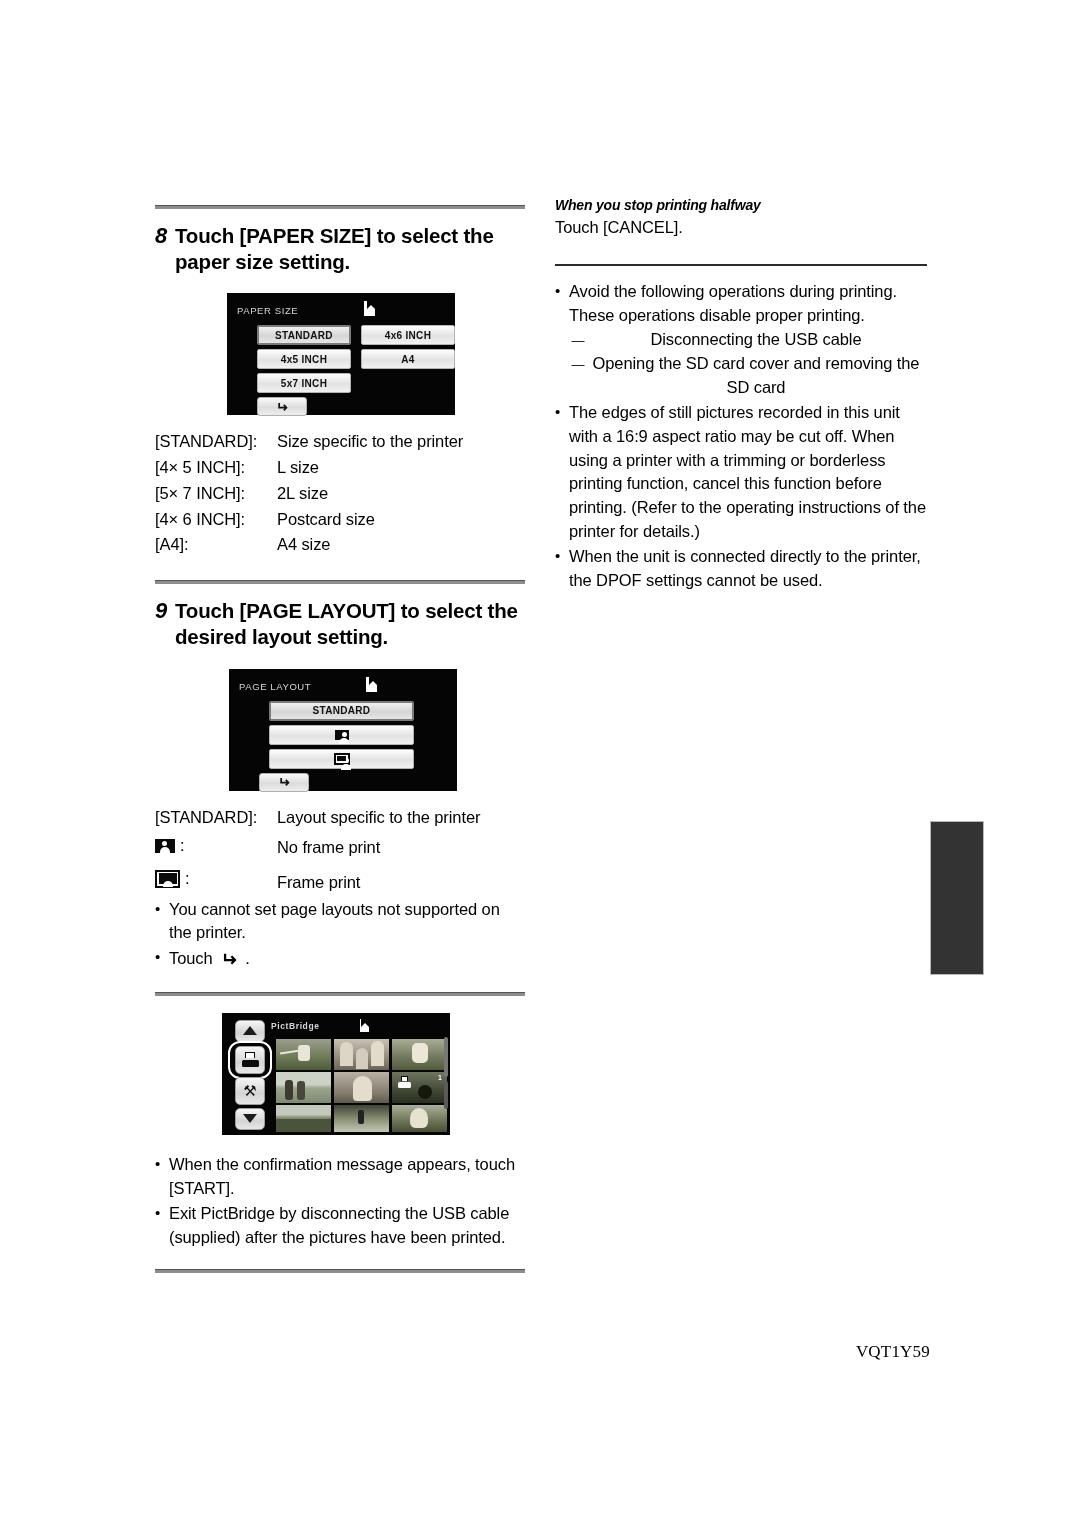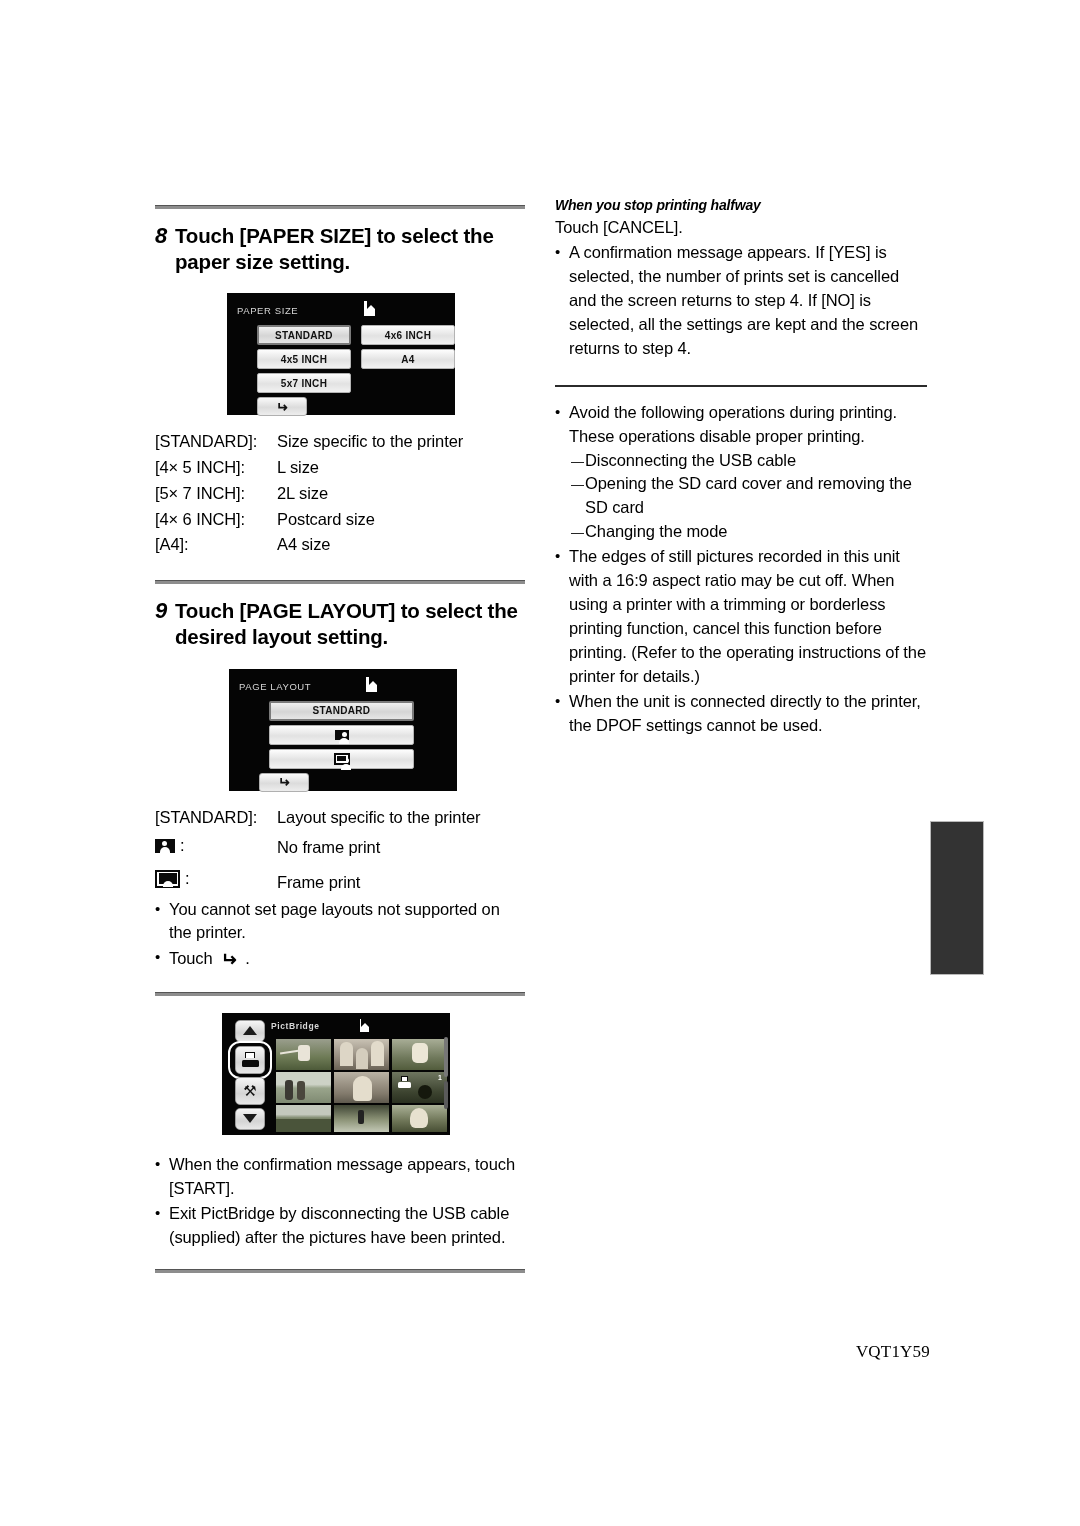--- a/index.html
+++ b/index.html
@@ -241,20 +241,21 @@
     font-size: 15px;
     line-height: 1.45;
   }
   .bullet::before { content: "\2022"; }
   .btext { flex: 1 1 auto; }
 
   .dash-item {
     display: flex;
     align-items: flex-start;
     padding-left: 16px;
+    text-align: center;
   }
   .dash {
     flex: 0 0 auto;
     width: 14px;
   }
   .dash::before { content: "\2014"; font-size: 13px; }
 
   
   .rhead {
     font-weight: bold;
@@ -540,47 +541,37 @@
     </div>
 
     <div class="rule" style="margin-top:19px;"></div>
   </div>
 
   <div class="col-right">
 
     <div class="rhead">When you stop printing halfway</div>
     <div class="rline" style="margin-top:2px;">Touch [CANCEL].</div>
 
-    <div class="blist">
-      <div class="bitem">
-        <span class="bullet"></span>
-        <span class="btext">A confirmation message appears. If [YES] is selected, the number of prints set is cancelled and the screen returns to step 4. If [NO] is selected, all the settings are kept and the screen returns to step 4.</span>
-      </div>
-    </div>
 
     <div class="rule-thin" style="margin-top:24px;"></div>
 
     <div class="blist" style="margin-top:14px;">
       <div class="bitem">
         <span class="bullet"></span>
         <span class="btext">Avoid the following operations during printing. These operations disable proper printing.</span>
       </div>
 
       <div class="dash-item">
         <span class="dash"></span>
         <span class="btext">Disconnecting the USB cable</span>
       </div>
       <div class="dash-item">
         <span class="dash"></span>
         <span class="btext">Opening the SD card cover and removing the SD card</span>
       </div>
-      <div class="dash-item">
-        <span class="dash"></span>
-        <span class="btext">Changing the mode</span>
-      </div>
 
       <div class="bitem">
         <span class="bullet"></span>
         <span class="btext">The edges of still pictures recorded in this unit with a 16:9 aspect ratio may be cut off. When using a printer with a trimming or borderless printing function, cancel this function before printing. (Refer to the operating instructions of the printer for details.)</span>
       </div>
       <div class="bitem">
         <span class="bullet"></span>
         <span class="btext">When the unit is connected directly to the printer, the DPOF settings cannot be used.</span>
       </div>
     </div>

